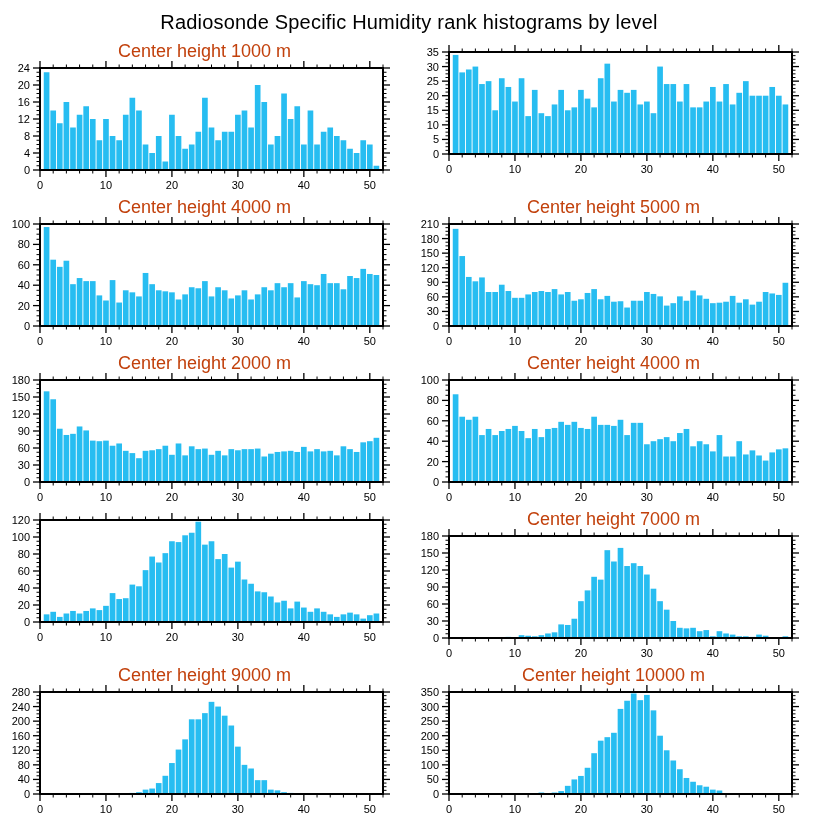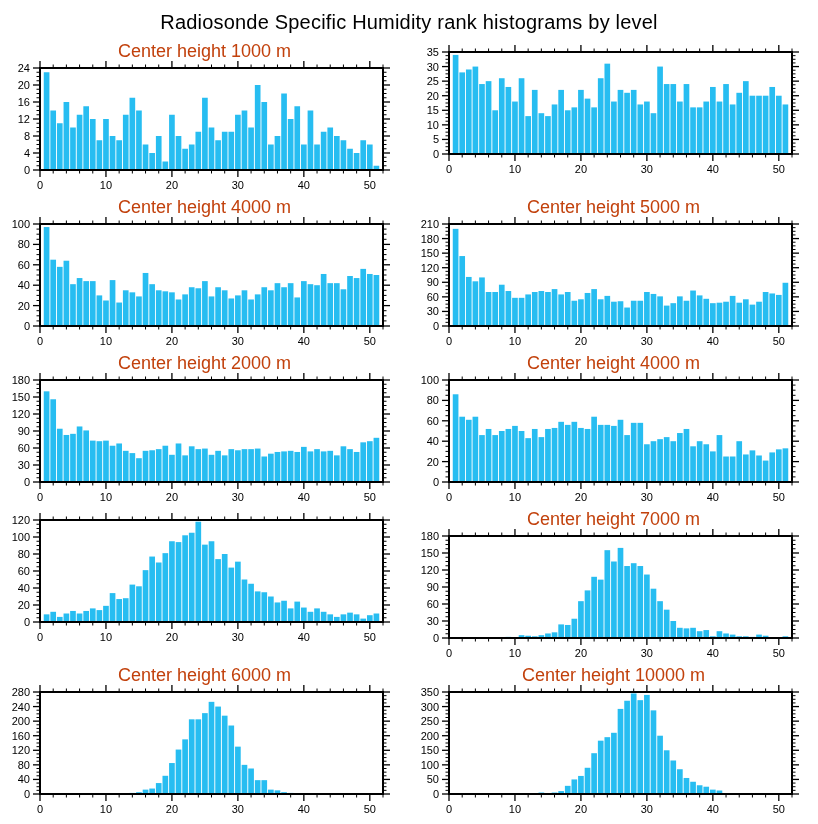--- a/index.html
+++ b/index.html
@@ -1415,21 +1415,21 @@
         <line x1="40" y1="20.75" x2="36.5" y2="20.75" stroke="#000000" stroke-width="1"></line>
         <line x1="383" y1="20.75" x2="386.5" y2="20.75" stroke="#000000" stroke-width="1"></line>
         <line x1="40" y1="16.5" x2="36.5" y2="16.5" stroke="#000000" stroke-width="1"></line>
         <line x1="383" y1="16.5" x2="386.5" y2="16.5" stroke="#000000" stroke-width="1"></line>
         <line x1="40" y1="12.25" x2="36.5" y2="12.25" stroke="#000000" stroke-width="1"></line>
         <line x1="383" y1="12.25" x2="386.5" y2="12.25" stroke="#000000" stroke-width="1"></line>
       </svg>
   </div>
 
   <div class="panel">
-    <div class="ptitle">Center height 6000 m</div>
+    <div class="ptitle">Center height 9000 m</div>
     <svg class="chart" width="409" height="140">
         <rect x="103.13" y="109.64" width="5.67" height="0.36" fill="#27BDF1"></rect>
         <rect x="109.72" y="109.64" width="5.67" height="0.36" fill="#27BDF1"></rect>
         <rect x="116.32" y="109.64" width="5.67" height="0.36" fill="#27BDF1"></rect>
         <rect x="122.91" y="109.27" width="5.67" height="0.73" fill="#27BDF1"></rect>
         <rect x="129.51" y="108.91" width="5.67" height="1.09" fill="#27BDF1"></rect>
         <rect x="136.11" y="108.18" width="5.67" height="1.82" fill="#27BDF1"></rect>
         <rect x="142.70" y="105.63" width="5.67" height="4.37" fill="#27BDF1"></rect>
         <rect x="149.30" y="104.54" width="5.67" height="5.46" fill="#27BDF1"></rect>
         <rect x="155.89" y="99.07" width="5.67" height="10.93" fill="#27BDF1"></rect>

